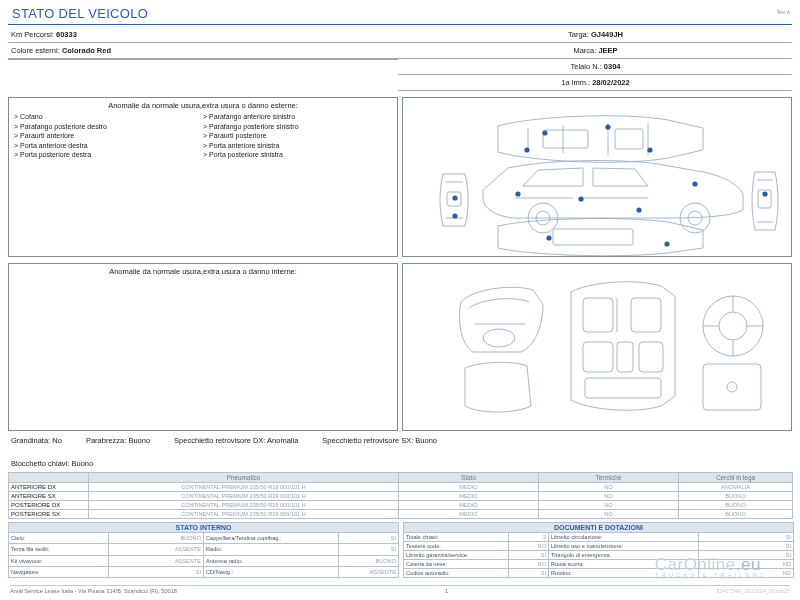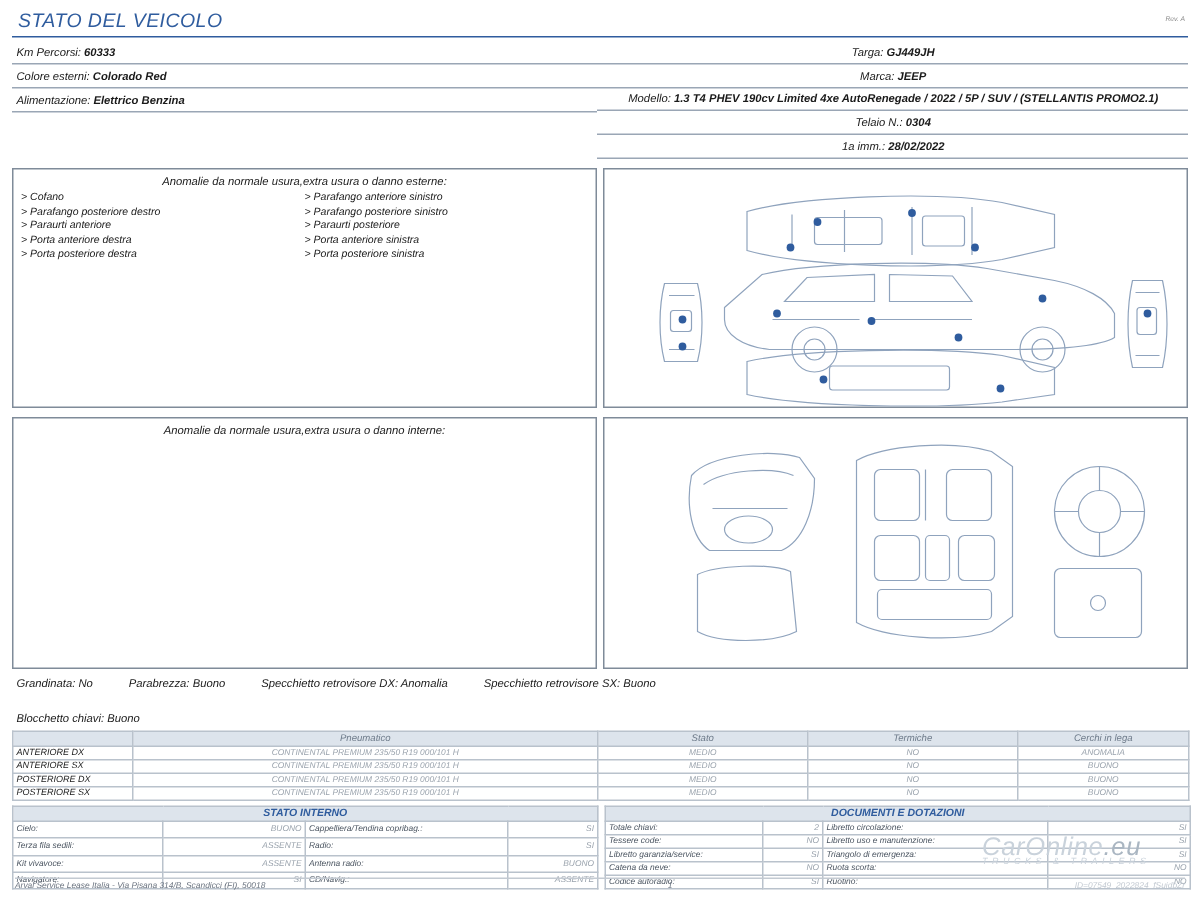--- a/index.html
+++ b/index.html
@@ -6,21 +6,21 @@
   html, body { margin:0; padding:0; }
   body {
     width:800px; height:600px;
     background:#ffffff;
     font-family:"Liberation Sans", sans-serif;
     font-size:7px;
     color:#1a1a1a;
     position:relative;
     overflow:hidden;
   }
-  .page { position:relative; width:800px; height:600px; padding:4px 8px;font-style:italic; }
+  .page { position:relative; width:800px; height:600px; padding:4px 8px; }
 
   
   .doc-title {
     color:#2f5c9e;
     font-size:13px;
     letter-spacing:0.3px;
     padding:2px 4px 3px 4px;
   }
   .title-rule { border-bottom:1px solid #2f5c9e; margin:0 0 0 0; }
   .revtag { position:absolute; right:10px; top:10px; font-size:4.5px; color:#8a8a8a; }
@@ -133,39 +133,31 @@
 
     <div class="topcol left">
       <div class="inforow">
         <span class="lbl">Km Percorsi:</span>
         <span class="val">60333</span>
       </div>
       <div class="inforow">
         <span class="lbl">Colore esterni:</span>
         <span class="val">Colorado Red</span>
       </div>
-      <div class="inforow noborder">
-        <span class="lbl">Alimentazione:</span>
-        <span class="val">Elettrico Benzina</span>
-      </div>
       <div style="border-bottom:1px solid #9aa6b5;width:100%;"></div>
     </div>
 
     <div class="topcol right">
       <div class="inforow">
         <span class="lbl">Targa:</span>
         <span class="val">GJ449JH</span>
       </div>
       <div class="inforow">
         <span class="lbl">Marca:</span>
         <span class="val">JEEP</span>
-      </div>
-      <div class="inforow wrap2">
-        <span class="lbl">Modello:</span>
-        <span class="val">1.3 T4 PHEV 190cv Limited 4xe AutoRenegade / 2022 / 5P / SUV / (STELLANTIS PROMO2.1)</span>
       </div>
       <div class="inforow">
         <span class="lbl">Telaio N.:</span>
         <span class="val">0304</span>
       </div>
       <div class="inforow">
         <span class="lbl">1a imm.:</span>
         <span class="val">28/02/2022</span>
       </div>
     </div>

